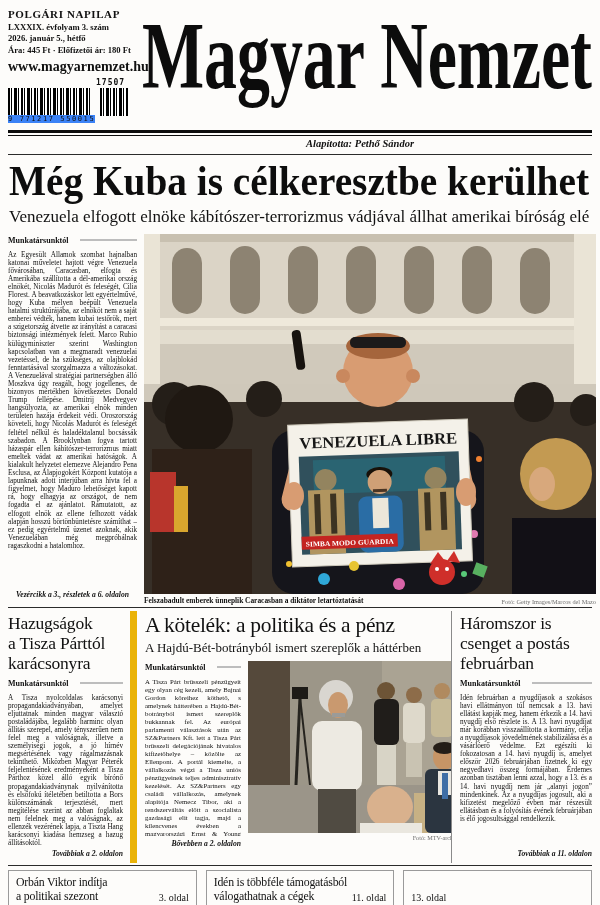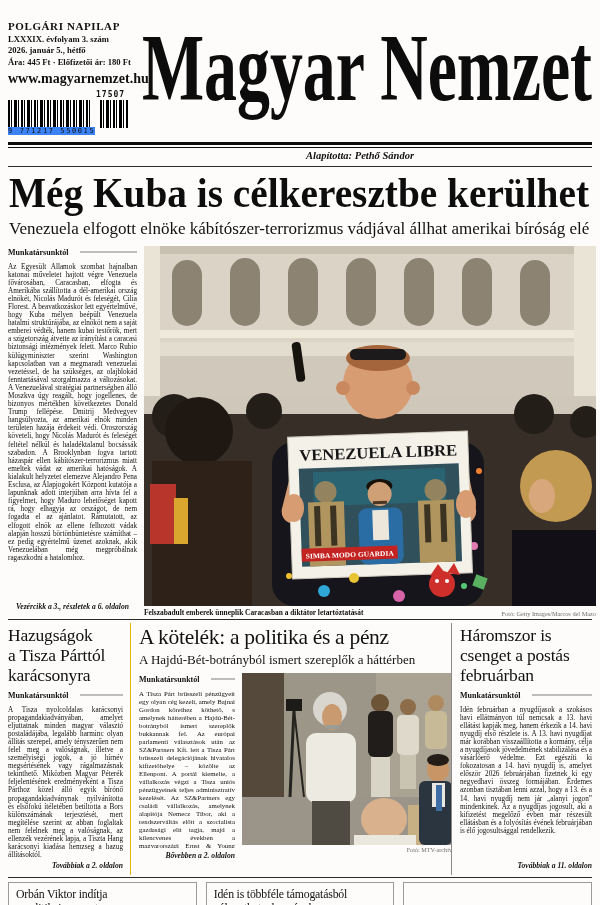--- a/index.html
+++ b/index.html
@@ -1,17 +1,17 @@
 <!DOCTYPE html>
 <html lang="hu"><head>
 <meta charset="utf-8">
 <style>
   html,body{margin:0;padding:0;background:#ffffff;}
   .page{position:relative;width:600px;height:905px;box-sizing:border-box;
-        padding:18px 8px;background:#fdfcfa;color:#111;
+        padding:6px 8px;background:#fdfcfa;color:#111;
         font-family:"Liberation Serif", serif;overflow:hidden;}
   
   .masthead-row{display:flex;align-items:flex-start;}
   .pub-info{width:128px;flex-shrink:0;padding-top:2px;}
   .pub-type{font-weight:bold;font-size:11px;letter-spacing:.6px;white-space:nowrap;}
   .pub-line{font-weight:bold;font-size:8.6px;margin-top:1.5px;white-space:nowrap;}
   .pub-site{font-weight:bold;font-size:14px;margin-top:4px;white-space:nowrap;}
   .barcode{position:relative;width:124px;height:44px;margin-top:7px;}
   .bars{position:absolute;top:6px;height:28px;
         background:repeating-linear-gradient(90deg,#000 0 2px,#fff 2px 3px,#000 3px 4px,
@@ -43,21 +43,21 @@
   .more-right{text-align:right;}
   .lead-figure{margin:0;width:452px;}
   .lead-figure svg{display:block;}
   .caption-row{display:flex;justify-content:space-between;align-items:flex-end;margin-top:2px;}
   .caption{font-weight:bold;font-size:7.4px;}
   .credit{font-size:6.3px;color:#6e6e6e;white-space:nowrap;}
   
   .mid{display:flex;height:252px;margin-top:3px;}
   .mid-col{box-sizing:border-box;overflow:hidden;}
   .col1{width:122px;padding-right:7px;}
-  .col2{width:322px;padding:0 8px;border-left:1px solid #eab308;border-right:1px solid #8a8a8a;}
+  .col2{width:322px;padding:0 8px;border-left:7px solid #eab308;border-right:1px solid #8a8a8a;}
   .col3{flex:1;padding-left:8px;}
   .small-headline{font-size:17.5px;line-height:20px;font-weight:normal;margin:2px 0 6px 0;
                   white-space:pre-line;letter-spacing:-.2px;}
   .big-headline{font-size:21.5px;font-weight:normal;margin:2px 0 2px 0;white-space:nowrap;
                 letter-spacing:-.3px;overflow:hidden;}
   .subhead2{font-size:13px;margin:2px 0 5px 0;white-space:nowrap;overflow:hidden;}
   .col2-row{display:flex;gap:7px;}
   .col2-text{width:96px;flex-shrink:0;}
   .col2-body{height:158px;font-size:6.8px;line-height:8px;}
   .col1-body{height:152px;}

